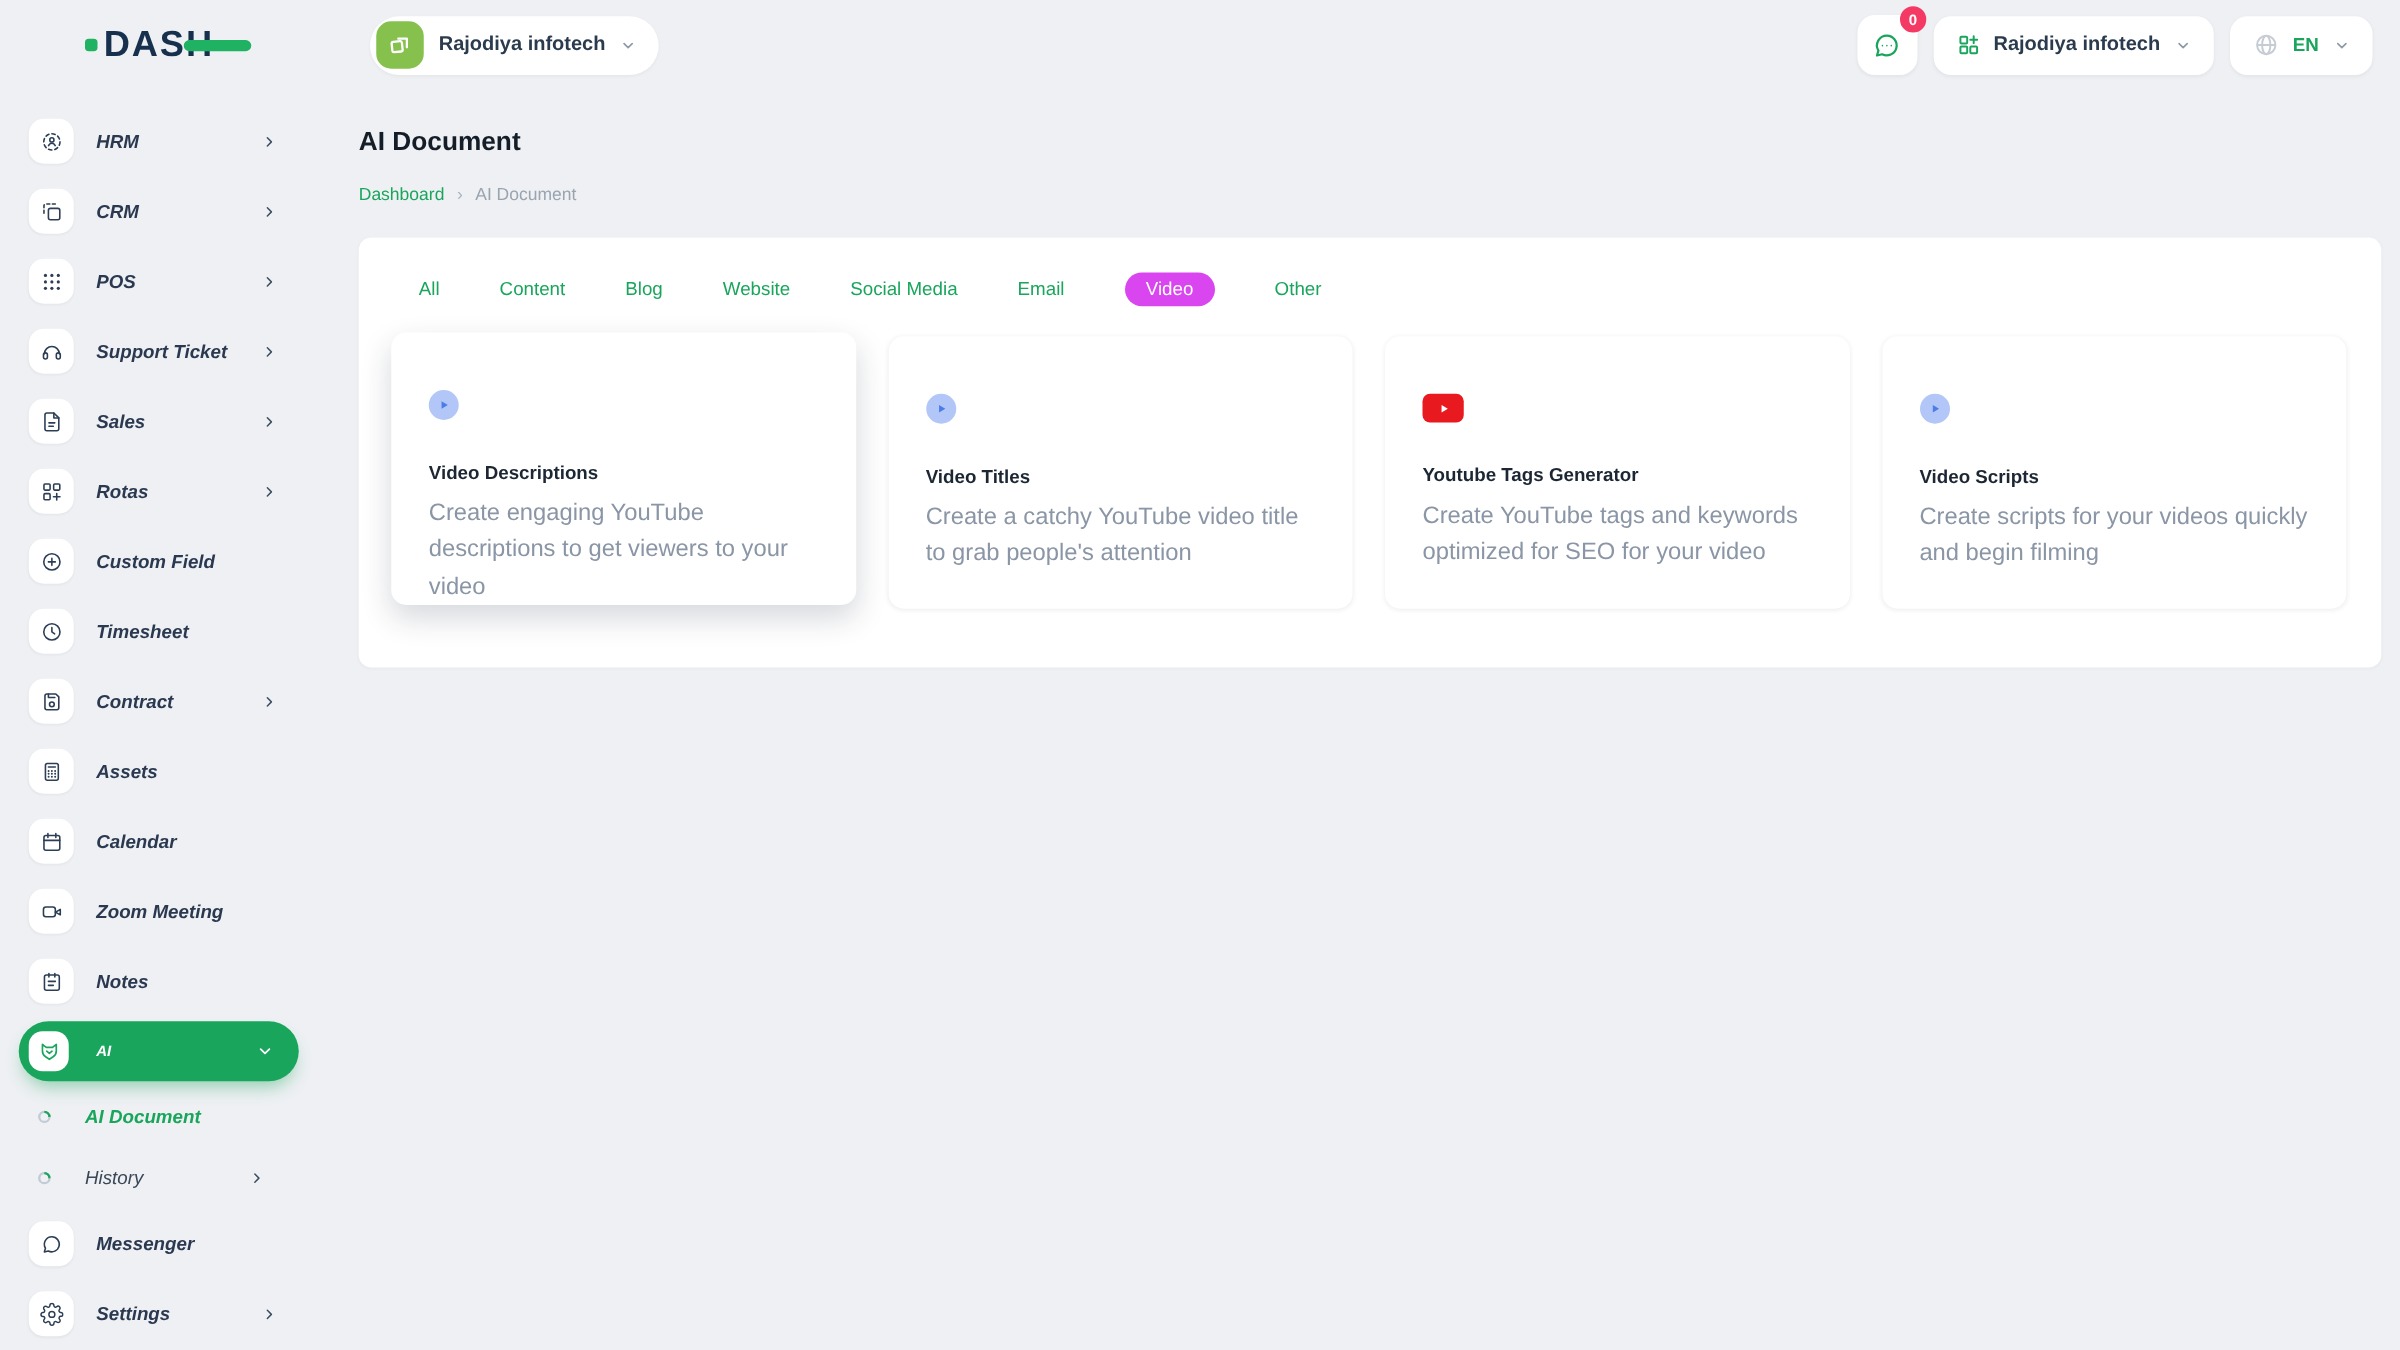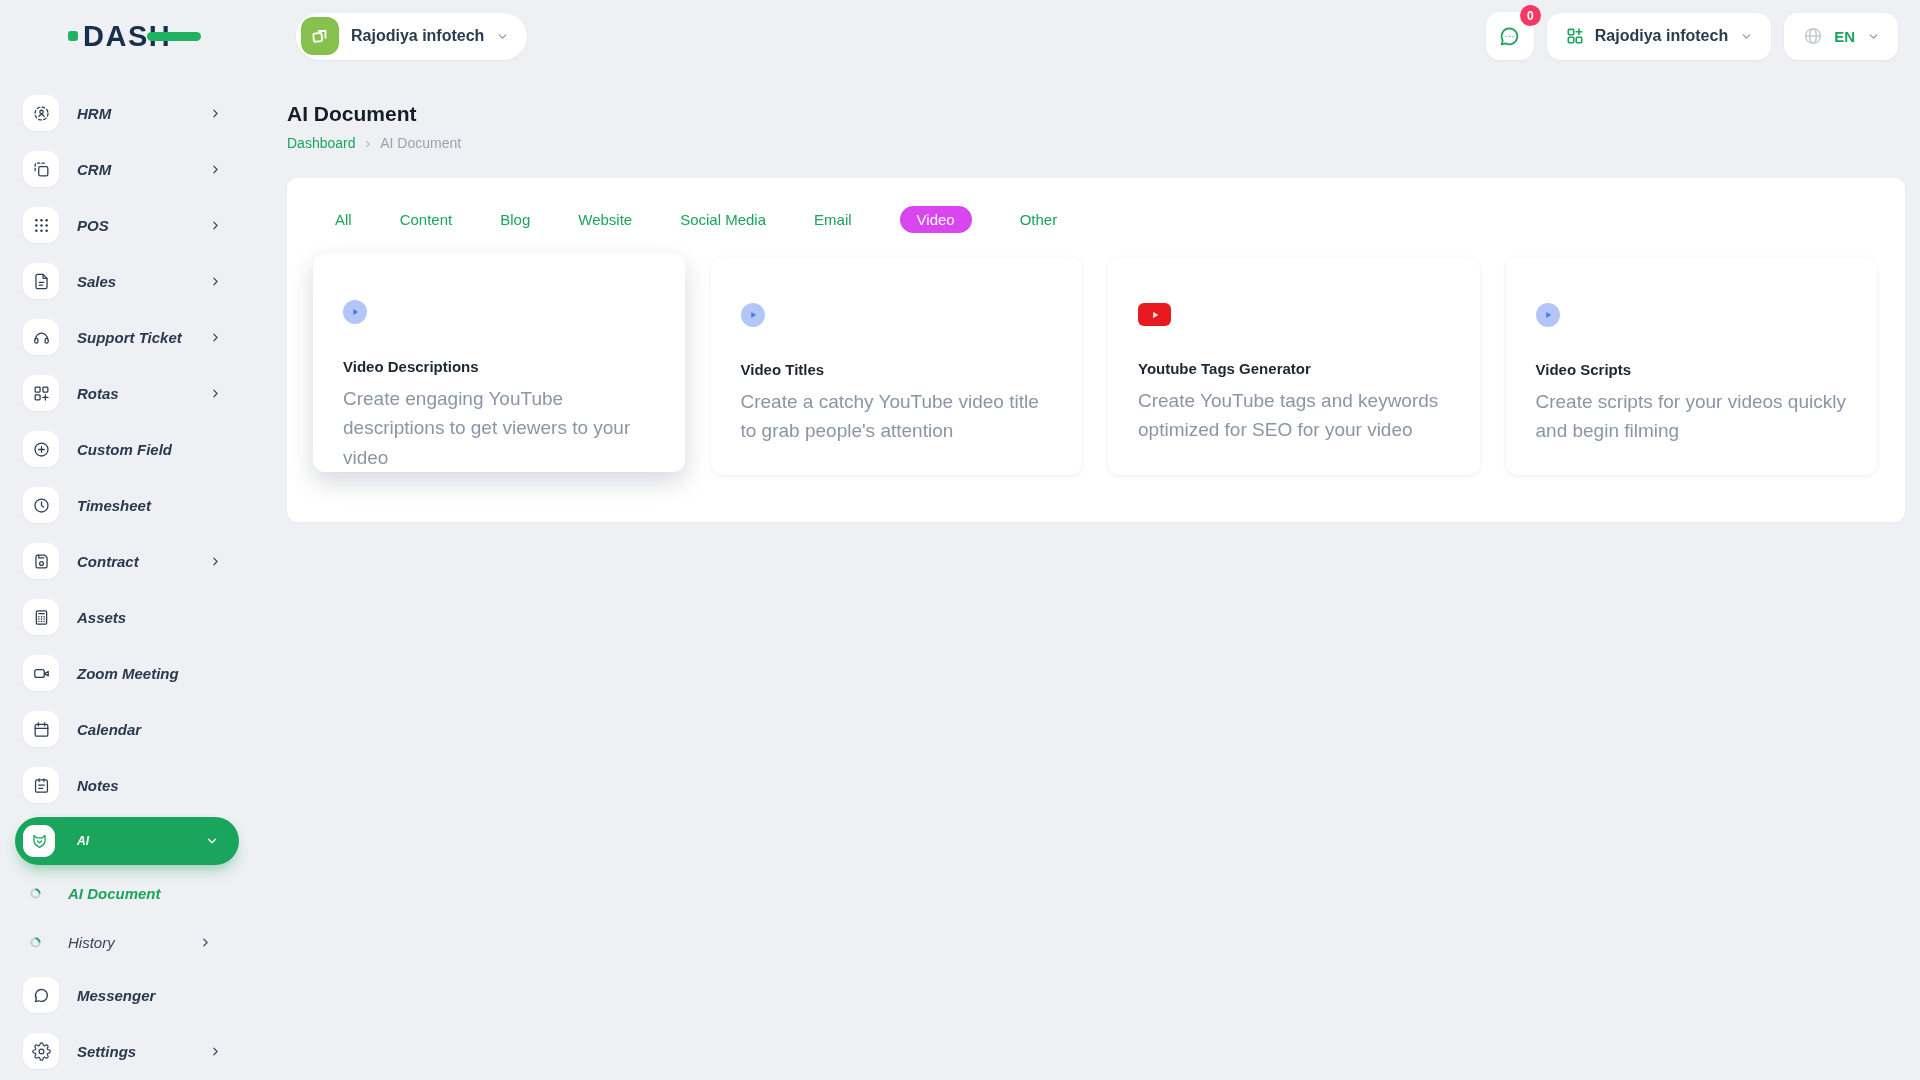--- a/index.html
+++ b/index.html
@@ -61,21 +61,21 @@
   .ai-label { margin-left:22px; font-size:12px; font-weight:700; color:#fff; }
   .ai-chev { margin-left:auto; color:#fff; display:flex; }
   .sub-row { height:49px; display:flex; align-items:center; padding:0 28px 0 29px; cursor:pointer; }
   .sub-bullet { width:13px; height:13px; flex:0 0 13px; }
   .sub-label { margin-left:26px; font-size:15px; font-weight:500; color:#3a4757; }
   .sub-row.active .sub-label { color:#1aa55c; font-weight:700; }
   .sub-chev { margin-left:auto; color:#3d4d61; display:flex; }
   
   .main { flex:1; padding:30px 15px 0 47px; }
   .page-title { font-size:21px; font-weight:700; color:#151e28; }
-  .breadcrumb { margin-top:9px; display:flex; align-items:center; gap:10px; font-size:14px; }
+  .breadcrumb { margin-top:21px; display:flex; align-items:center; gap:10px; font-size:14px; }
   .bc-link { color:#1aa55c; cursor:pointer; }
   .bc-sep { color:#a9b2bd; font-size:14px; }
   .bc-current { color:#9aa4b0; }
   .panel {
     margin-top:27px; background:#fff; border-radius:10px;
     padding:26px 28px 47px 26px; box-shadow:0 1px 3px rgba(20,30,50,.03);
   }
   .tabs { display:flex; align-items:center; gap:48px; margin:0 0 23px 22px; height:30px; }
   .tab { font-size:15px; color:#1aa55c; cursor:pointer; padding:5px 0; border-radius:16px; }
   .tab.active { background:#d946ef; color:#fff; padding:5px 17px; font-weight:500; }
@@ -209,41 +209,41 @@
        <span class="side-label">POS</span>
         <span class="side-chev">
           <svg width="13" height="13" viewBox="0 0 24 24" fill="none" stroke="currentColor" stroke-width="2.2" stroke-linecap="round" stroke-linejoin="round">
             <path d="M9 6l6 6-6 6"></path>
           </svg>
         </span>
       </div>
       <div class="side-row">
         <span class="tile">
           <svg width="19" height="19" viewBox="0 0 24 24" fill="none" stroke="currentColor" stroke-width="1.6" stroke-linecap="round" stroke-linejoin="round">
+            <path d="M4.5 14a7.5 7.5 0 0 1 15 0"></path>
+            <rect x="3.5" y="13" width="4" height="6.2" rx="2"></rect>
+            <rect x="16.5" y="13" width="4" height="6.2" rx="2"></rect>
+          </svg>
+        </span>
+       <span class="side-label">Support Ticket</span>
+        <span class="side-chev">
+          <svg width="13" height="13" viewBox="0 0 24 24" fill="none" stroke="currentColor" stroke-width="2.2" stroke-linecap="round" stroke-linejoin="round">
+            <path d="M9 6l6 6-6 6"></path>
+          </svg>
+        </span>
+      </div>
+      <div class="side-row">
+        <span class="tile">
+          <svg width="19" height="19" viewBox="0 0 24 24" fill="none" stroke="currentColor" stroke-width="1.6" stroke-linecap="round" stroke-linejoin="round">
             <path d="M14 3H7a2 2 0 0 0-2 2v14a2 2 0 0 0 2 2h10a2 2 0 0 0 2-2V8z"></path>
             <path d="M14 3v5h5"></path>
             <path d="M9 13h6M9 16.5h4.5"></path>
           </svg>
         </span>
        <span class="side-label">Sales</span>
-        <span class="side-chev">
-          <svg width="13" height="13" viewBox="0 0 24 24" fill="none" stroke="currentColor" stroke-width="2.2" stroke-linecap="round" stroke-linejoin="round">
-            <path d="M9 6l6 6-6 6"></path>
-          </svg>
-        </span>
-      </div>
-      <div class="side-row">
-        <span class="tile">
-          <svg width="19" height="19" viewBox="0 0 24 24" fill="none" stroke="currentColor" stroke-width="1.6" stroke-linecap="round" stroke-linejoin="round">
-            <path d="M4.5 14a7.5 7.5 0 0 1 15 0"></path>
-            <rect x="3.5" y="13" width="4" height="6.2" rx="2"></rect>
-            <rect x="16.5" y="13" width="4" height="6.2" rx="2"></rect>
-          </svg>
-        </span>
-       <span class="side-label">Support Ticket</span>
         <span class="side-chev">
           <svg width="13" height="13" viewBox="0 0 24 24" fill="none" stroke="currentColor" stroke-width="2.2" stroke-linecap="round" stroke-linejoin="round">
             <path d="M9 6l6 6-6 6"></path>
           </svg>
         </span>
       </div>
       <div class="side-row">
         <span class="tile">
           <svg width="19" height="19" viewBox="0 0 24 24" fill="none" stroke="currentColor" stroke-width="1.6" stroke-linecap="round">
             <rect x="4" y="4" width="6.2" height="6.2" rx="1"></rect>
@@ -298,34 +298,34 @@
             <rect x="5.5" y="3.5" width="13" height="17" rx="2"></rect>
             <path d="M8.5 7h7"></path>
             <path d="M8.7 11h.01M12 11h.01M15.3 11h.01M8.7 14h.01M12 14h.01M15.3 14h.01M8.7 17h.01M12 17h.01M15.3 17h.01" stroke-width="2"></path>
           </svg>
         </span>
        <span class="side-label">Assets</span>
       </div>
       <div class="side-row">
         <span class="tile">
           <svg width="19" height="19" viewBox="0 0 24 24" fill="none" stroke="currentColor" stroke-width="1.6" stroke-linecap="round" stroke-linejoin="round">
+            <rect x="4" y="5.5" width="16" height="15" rx="2"></rect>
+            <path d="M8 3.5v4M16 3.5v4M4 10.5h16"></path>
+          </svg>
+        </span>
+       <span class="side-label">Calendar</span>
+      </div>
+      <div class="side-row">
+        <span class="tile">
+          <svg width="19" height="19" viewBox="0 0 24 24" fill="none" stroke="currentColor" stroke-width="1.6" stroke-linecap="round" stroke-linejoin="round">
             <rect x="3.5" y="7" width="12" height="10" rx="2.5"></rect>
             <path d="M15.5 12.5l5-3v5.5l-5-2.8z"></path>
           </svg>
         </span>
        <span class="side-label">Zoom Meeting</span>
-      </div>
-      <div class="side-row">
-        <span class="tile">
-          <svg width="19" height="19" viewBox="0 0 24 24" fill="none" stroke="currentColor" stroke-width="1.6" stroke-linecap="round" stroke-linejoin="round">
-            <rect x="4" y="5.5" width="16" height="15" rx="2"></rect>
-            <path d="M8 3.5v4M16 3.5v4M4 10.5h16"></path>
-          </svg>
-        </span>
-       <span class="side-label">Calendar</span>
       </div>
       <div class="side-row">
         <span class="tile">
           <svg width="19" height="19" viewBox="0 0 24 24" fill="none" stroke="currentColor" stroke-width="1.6" stroke-linecap="round" stroke-linejoin="round">
             <rect x="4.5" y="5" width="15" height="15.5" rx="2"></rect>
             <path d="M9 3.5v3.5M15 3.5v3.5M8.5 11.5h7M8.5 15.5h5"></path>
           </svg>
         </span>
        <span class="side-label">Notes</span>
       </div>

